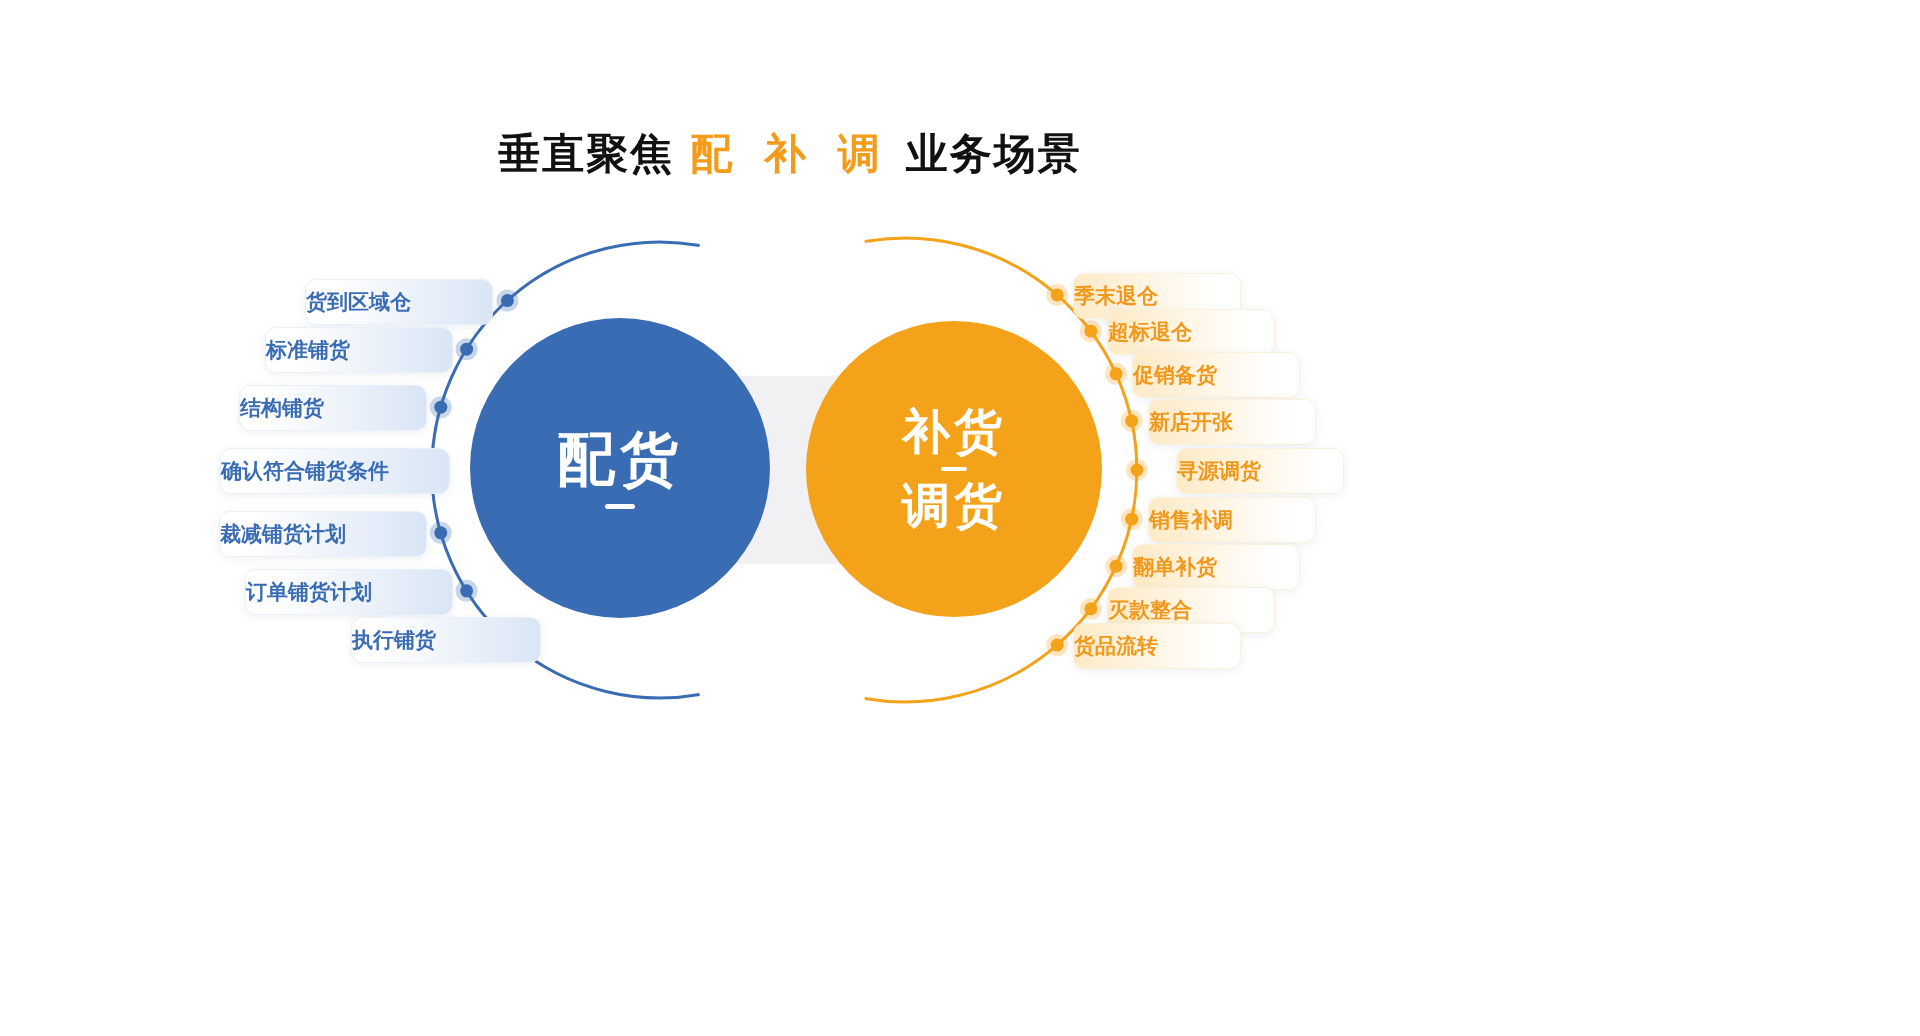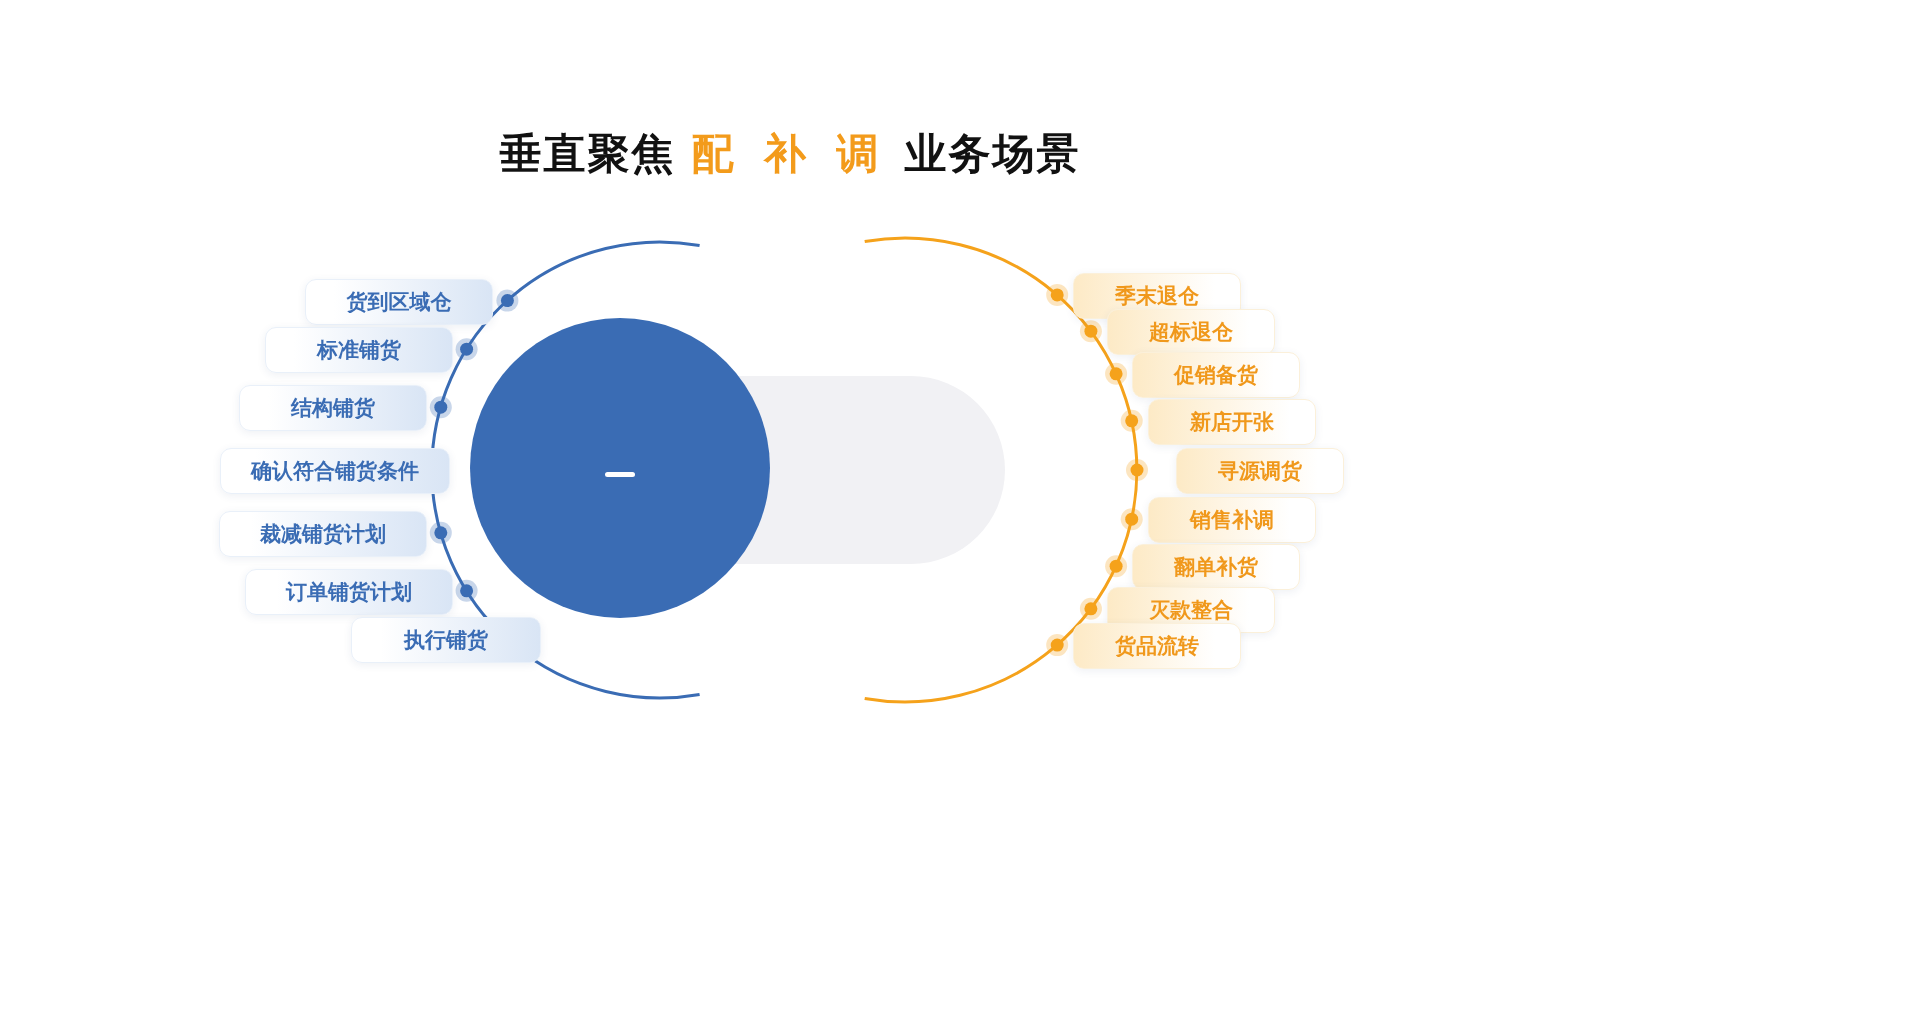--- a/index.html
+++ b/index.html
@@ -1,18 +1,18 @@
 <!DOCTYPE html>
 <html><head>
 <meta charset="utf-8">
 <style>
   html,body{margin:0;padding:0;background:#ffffff;}
   .stage{
     position:relative;width:1920px;height:1036px;background:#ffffff;overflow:hidden;
-    font-family:Liberation Serif, serif;
+    font-family:Liberation Sans, sans-serif;
   }
   .title{
     position:absolute;left:0;top:126px;width:1580px;text-align:center;
     font-size:42px;font-weight:800;color:#111111;letter-spacing:2px;white-space:nowrap;
   }
   .title .hl{color:#F39B1B;letter-spacing:10px;margin:0 16px;font-weight:800;}
   .bridge{
     position:absolute;left:585px;top:376px;width:420px;height:188px;
     background:#f1f1f4;border-radius:100px;
   }
@@ -20,21 +20,21 @@
   .circle{
     position:absolute;border-radius:50%;display:flex;flex-direction:column;
     align-items:center;justify-content:center;color:#ffffff;font-weight:800;text-align:center;
   }
   .circle.blue{left:470px;top:318px;width:300px;height:300px;background:#3A6CB4;font-size:58px;letter-spacing:5px;}
   .circle.orange{left:806px;top:321px;width:296px;height:296px;background:#F5A21B;font-size:48px;letter-spacing:4px;}
   .circle .line{line-height:1.12;}
   .dash-bar{width:30px;height:5px;background:#ffffff;border-radius:3px;margin:12px auto 0 auto;}
   .circle.orange .dash-bar{margin:8px auto;width:26px;height:4px;}
   .pill{
-    position:absolute;height:44px;line-height:44px;text-align:center;
+    position:absolute;height:44px;line-height:44px;
     border-radius:11px;font-size:21px;font-weight:700;white-space:nowrap;
     box-shadow:0 2px 8px rgba(40,70,120,0.08);
   }
   .pill.left{
     color:#3A6CB4;border:1px solid #e9f0f9;
     background:linear-gradient(to right,#ffffff 15%,#d9e5f5 100%);
   }
   .pill.right{
     color:#F0981B;border:1px solid #fbf0da;
     background:linear-gradient(to left,#ffffff 15%,#fdeac6 100%);
@@ -82,23 +82,29 @@
       <circle cx="1131.7" cy="519.2" r="6.5" fill="#F5A21B"></circle>
       <circle cx="1116.1" cy="566.2" r="11" fill="#F5A21B" opacity="0.28"></circle>
       <circle cx="1116.1" cy="566.2" r="6.5" fill="#F5A21B"></circle>
       <circle cx="1090.9" cy="608.8" r="11" fill="#F5A21B" opacity="0.28"></circle>
       <circle cx="1090.9" cy="608.8" r="6.5" fill="#F5A21B"></circle>
       <circle cx="1057.2" cy="645.1" r="11" fill="#F5A21B" opacity="0.28"></circle>
       <circle cx="1057.2" cy="645.1" r="6.5" fill="#F5A21B"></circle>
     </svg>
 
   <div class="circle blue">
+    <div class="line">配货</div>
     <div class="dash-bar"></div>
   </div>
 
+  <div class="circle orange">
+    <div class="line">补货</div>
+    <div class="dash-bar"></div>
+    <div class="line">调货</div>
+  </div>
 
   <div id="left-items">
       <div class="pill left" style="left: 305px; top: 279px; width: 186px;">货到区域仓</div>
       <div class="pill left" style="left: 265px; top: 327px; width: 186px;">标准铺货</div>
       <div class="pill left" style="left: 239px; top: 385px; width: 186px;">结构铺货</div>
       <div class="pill left" style="left: 188px; top: 448px; width: 228px; margin-left: 32px;">确认符合铺货条件</div>
       <div class="pill left" style="left: 219px; top: 511px; width: 206px;">裁减铺货计划</div>
       <div class="pill left" style="left: 245px; top: 569px; width: 206px;">订单铺货计划</div>
       <div class="pill left" style="left: 303px; top: 617px; width: 188px; margin-left: 48px;">执行铺货</div>
     </div>

